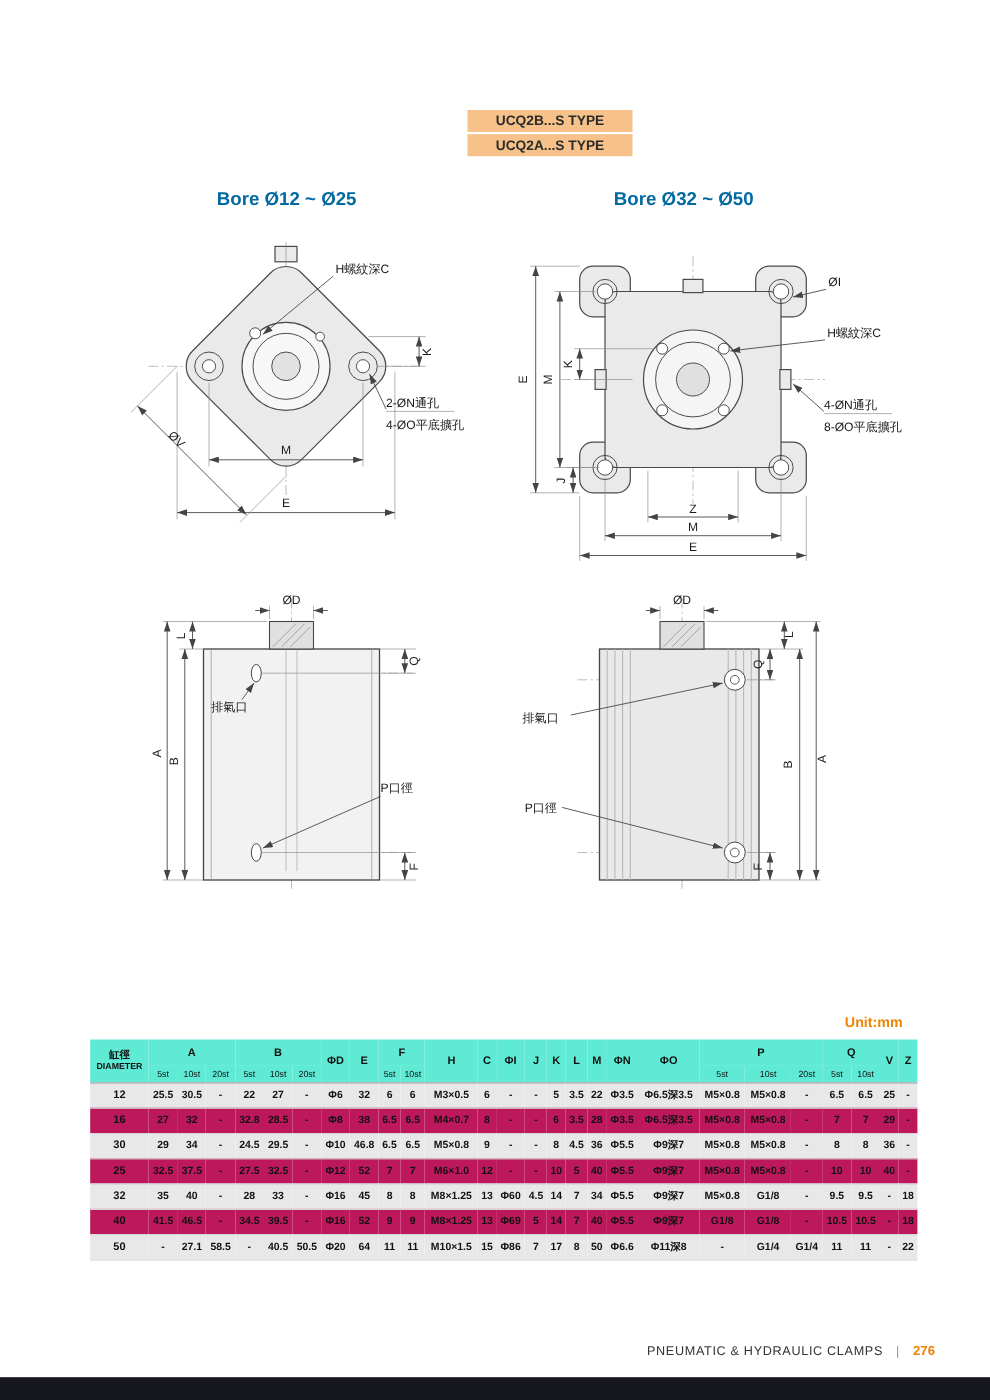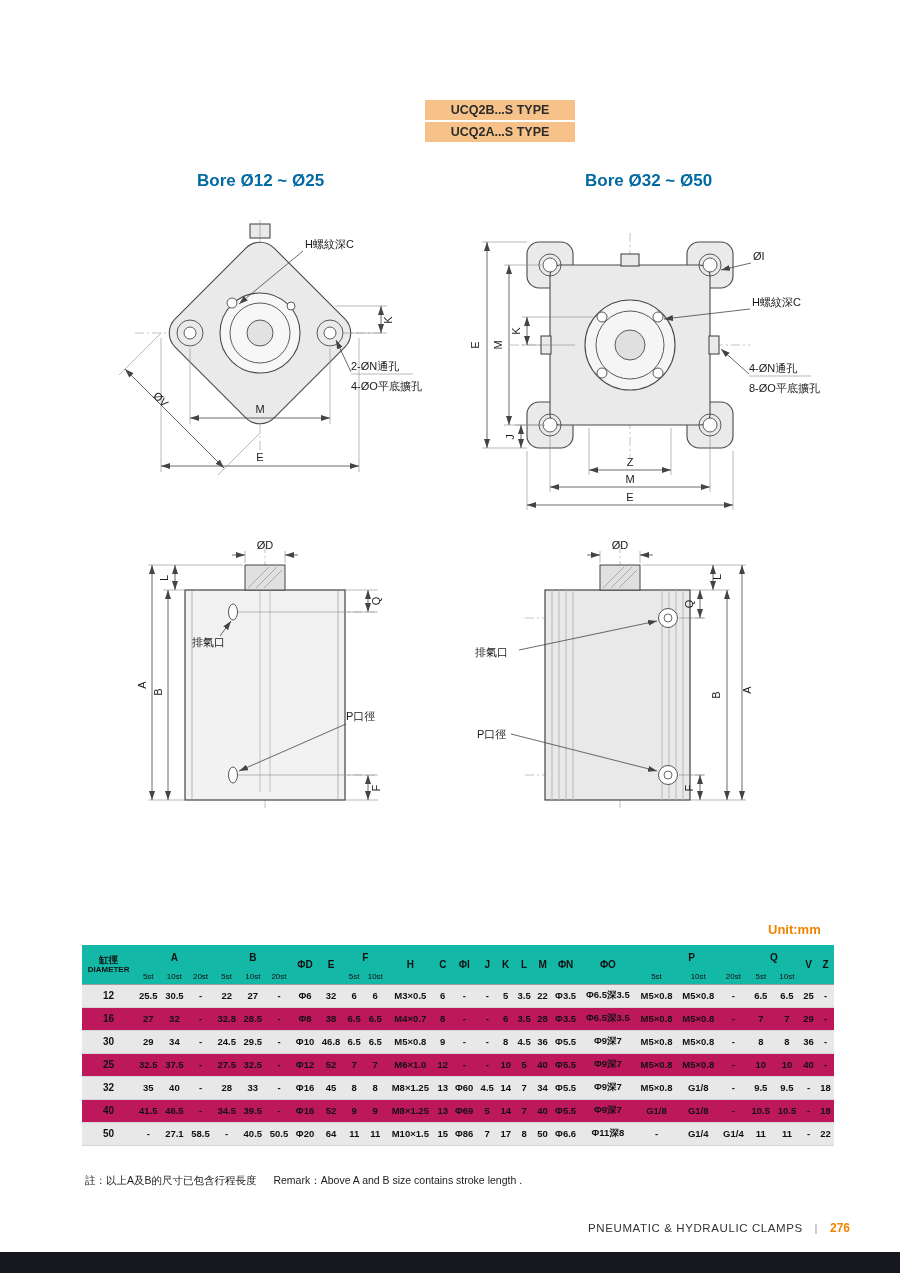--- a/index.html
+++ b/index.html
@@ -9,21 +9,21 @@
 
   
   .badge { position:absolute; left:398px; width:150px; height:20px; background:#F6C289;
            color:#2b2b2b; font-size:12.5px; font-weight:bold; text-align:center; line-height:20px;margin-left:27px; }
   .badge.b1 { top:100px; }
   .badge.b2 { top:122px; }
 
   
   .bore-title { position:absolute; top:171px; font-size:17px; font-weight:bold; color:#0369a1; }
   .bore-title.left  { left:197px; }
-  .bore-title.right { left:585px; }
+  .bore-title.right { left:558px; }
 
   
   svg { position:absolute; overflow:visible; }
   .plate { fill:#EAEAEA; stroke:#4a4a4a; stroke-width:1.1; }
   .ring  { fill:none; stroke:#4a4a4a; stroke-width:0.9; }
   .hole  { fill:#ffffff; stroke:#4a4a4a; stroke-width:0.9; }
   .dim   { stroke:#444; stroke-width:0.8; fill:none; }
   .thin  { stroke:#8a8a8a; stroke-width:0.6; }
   .cl    { stroke:#9a9a9a; stroke-width:0.6; stroke-dasharray:9 3 2 3; fill:none; }
   .hatch { stroke:#909090; stroke-width:0.7; }
@@ -32,21 +32,21 @@
   svg text.lab { font-size:11px; }
   svg text.dimlab { font-size:11px; font-weight:normal; }
 
   
   .unit { position:absolute; left:768px; top:922px; font-size:13px; font-weight:bold; color:#F08300; }
 
   
   .table-wrap { position:absolute; left:82px; top:945px; width:752px; }
   .dim-table { border-collapse:collapse; width:100%; font-size:9.5px; color:#111; }
   .dim-table th, .dim-table td { text-align:center; white-space:nowrap; padding:0 2px; }
-  .dim-table thead th { background:#14b8a6; font-weight:bold; font-size:10px; height:24px;margin-top:33px; }
+  .dim-table thead th { background:#5eead4; font-weight:bold; font-size:10px; height:24px;margin-top:33px; }
   .dim-table thead th.sub { font-size:8px; font-weight:normal; height:15px; }
   .dim-table thead { border-bottom:1px solid #9e9e9e; }
   .dim-table tbody td { height:23px; font-weight:bold; border-bottom:1px solid #d6d6d6; }
   .dim-table tbody tr { background:#be185d; }
   .dim-table tbody tr.alt { background:#E8E8E8; }
   .dim-table td.diam { font-size:10px; }
   .diam-h div:first-child { font-size:9.5px; line-height:11px; }
   .diam-h div:last-child  { font-size:8px; line-height:10px; }
 
   
@@ -551,24 +551,20 @@
             <td>G1/4</td>
             <td>11</td>
             <td>11</td>
             <td>-</td>
             <td>22</td>
           </tr>
         </tbody>
     </table>
   </div>
 
-  <div class="note">
-    <span class="zh">註：以上A及B的尺寸已包含行程長度</span>
-    <span class="en">Remark：Above A and B size contains stroke length .</span>
-  </div>
 
   <div class="footer">
     <span>PNEUMATIC &amp; HYDRAULIC CLAMPS</span>
     <span class="sep">|</span>
     <span class="pg">276</span>
   </div>
   <div class="footer-bar"></div>
 
 </div>
 

